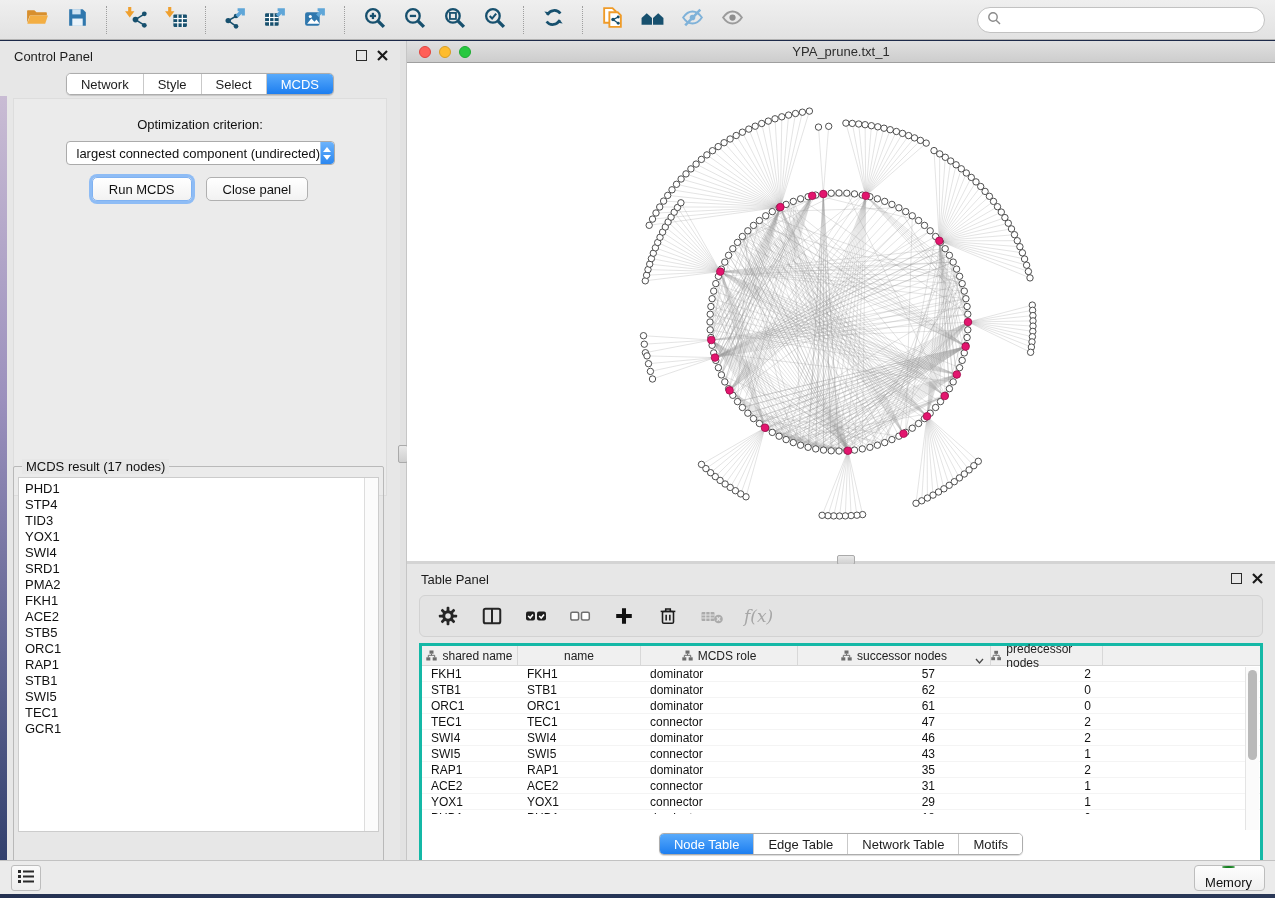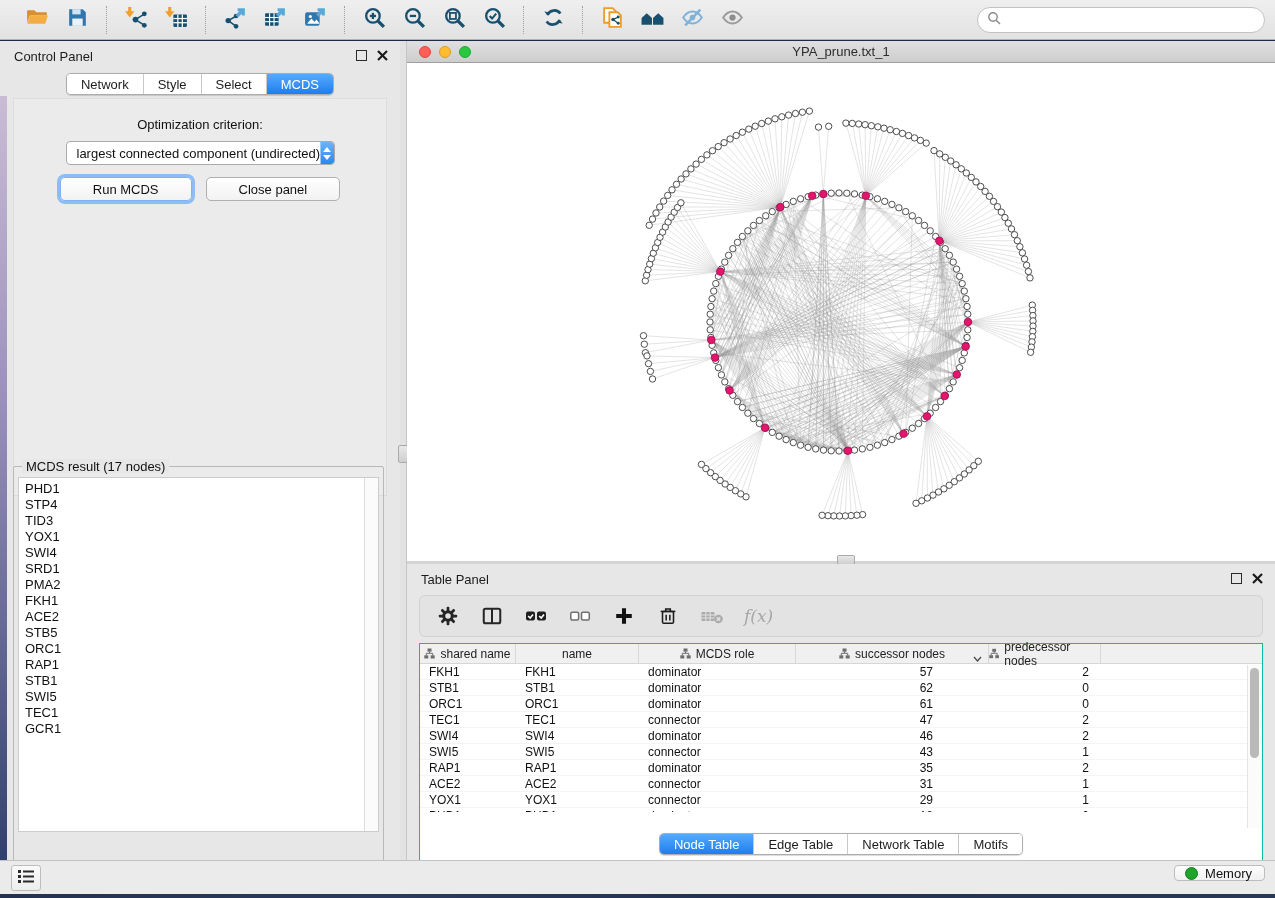--- a/index.html
+++ b/index.html
@@ -47,21 +47,21 @@
   .opt-label { text-align:center; margin-top:18px; font-size:13px; color:#111; }
   .select-row { display:flex; justify-content:center; margin-top:9px; }
   .select { width:269px; height:24px; background:#fff; border:1px solid #ababab; border-radius:4px;
     display:flex; align-items:center; overflow:hidden; }
   .select .sel-text { flex:1; font-size:13px; color:#111; padding-left:10px; white-space:nowrap; }
   .select .stepper { width:22px; height:100%; background:linear-gradient(#6cb3fc,#2b87f0);
     border-left:1px solid #9ec9f5; display:flex; flex-direction:column; align-items:center; justify-content:center; gap:3px; border-radius:0 3px 3px 0; }
   .tri-up { width:0; height:0; border-left:4px solid transparent; border-right:4px solid transparent; border-bottom:5px solid #fff; }
   .tri-dn { width:0; height:0; border-left:4px solid transparent; border-right:4px solid transparent; border-top:5px solid #fff; }
   .btn-row { display:flex; justify-content:center; gap:14px; margin-top:12px; }
-  .mac-btn { height:24px; padding:0 32px; background:linear-gradient(#ffffff,#f2f2f2);
+  .mac-btn { height:24px; padding:0 16px; background:linear-gradient(#ffffff,#f2f2f2);
     border:1px solid #b0b0b0; border-radius:5px; font:13px "Liberation Sans",sans-serif; color:#111; cursor:default; }
   .mac-btn.focus-ring { box-shadow:0 0 0 3px rgba(92,163,250,.65); border-color:#7fb2f2; }
 
   .groupbox { position:absolute; left:13px; top:425px; width:371px; height:452px;
     border:1px solid #b9b9b9; border-radius:2px; }
   .groupbox .legend { position:absolute; top:-8px; left:8px; background:#e7e7e7;
     padding:0 4px; font-size:13px; color:#111; }
   .mcds-list-wrap { position:absolute; left:4px; top:10px; width:361px; height:355px;
     background:#fff; border:1px solid #cccccc; display:flex; }
   .mcds-list { flex:1; padding:3px 0 0 6px; font-size:13px; color:#111; line-height:16px; overflow:hidden; }
@@ -92,21 +92,21 @@
 
   
   .table-panel { left:407px; top:564px; width:868px; height:296px; background:#e7e7e7; }
   .tp-toolbar { position:absolute; left:12px; top:31px; width:844px; height:42px;
     background:#e3e3e3; border:1px solid #d2d2d2; border-radius:6px;
     display:flex; align-items:center; gap:20px; padding:4px 16px; }
   .tp-toolbar .ticon { width:24px; height:24px; display:flex; align-items:center; justify-content:center; }
   .fx { font-family:"DejaVu Serif", serif; font-style:italic; font-size:17px; color:#a6a6a6; }
 
   .ntable { position:absolute; left:12px; top:79px; width:844px; height:242px;
-    background:#fff; border:1px solid #14b8a6; }
+    background:#fff; border:3px solid #14b8a6; }
   .thead { display:flex; height:20px; background:#f0f0f0; border-bottom:1px solid #d6d6d6; }
   .th { position:relative; display:flex; align-items:center; justify-content:center; gap:5px;
     font-size:12px; color:#222; border-right:1px solid #d8d8d8; }
   .th svg.shared { width:11px; height:11px; }
   .th .sortchev { position:absolute; right:6px; top:7px; }
   .c0 { width:96px; } .c1 { width:123px; } .c2 { width:157px; } .c3 { width:193px; } .c4 { width:112px; }
   .th.filler { flex:1; border-right:none; }
   .tbody { position:relative; height:148px; overflow:hidden; }
   .trow { display:flex; height:16px; border-bottom:1px solid #f4f4f4; }
   .cell { font-size:12px; color:#111; padding-left:9px; display:flex; align-items:center;
@@ -118,23 +118,23 @@
     background:#fbfbfb; border-left:1px solid #e4e4e4; }
   .tscroll .thumb { position:absolute; left:2px; top:3px; width:9px; height:90px;
     background:#b9b9b9; border-radius:5px; }
   .tp-tabs-row { position:absolute; left:0; top:269px; width:868px; display:flex; justify-content:center; }
 
   
   .statusbar { left:0; top:860px; width:1275px; height:34px; background:#ebebeb; border-top:1px solid #c2c2c2; }
   .sb-left-btn { position:absolute; left:11px; top:4px; width:30px; height:26px;
     background:linear-gradient(#fafafa,#eee); border:1px solid #bdbdbd; border-radius:3px;
     display:flex; align-items:center; justify-content:center; }
-  .memory-btn { position:absolute; right:10px; top:4px; height:16px; padding:0 12px 0 10px;
+  .memory-btn { position:absolute; right:10px; top:4px; height:26px; padding:0 12px 0 10px;
     background:linear-gradient(#fdfdfd,#f0f0f0); border:1px solid #bdbdbd; border-radius:4px;
-    display:flex; align-items:center; gap:7px; font:13px "Liberation Sans",sans-serif; color:#111; }
+    display:flex; align-items:center; gap:7px; font:13px "Liberation Sans",sans-serif; color:#111;flex-direction:column; }
   .mem-dot { width:13px; height:13px; border-radius:50%; background:#1fa32b; border:1px solid #158020; }
 </style>
 </head>
 <body>
 
 <div class="abs toolbar">
   <div class="tgroup">
     <div class="tbtn">
         <span><svg viewBox="0 0 24 24">
             <path d="M2 6c0-.6.4-1 1-1h6l2 2h9c.6 0 1 .4 1 1v2H4.6L2 17V6z" fill="#d88f2d"></path>

